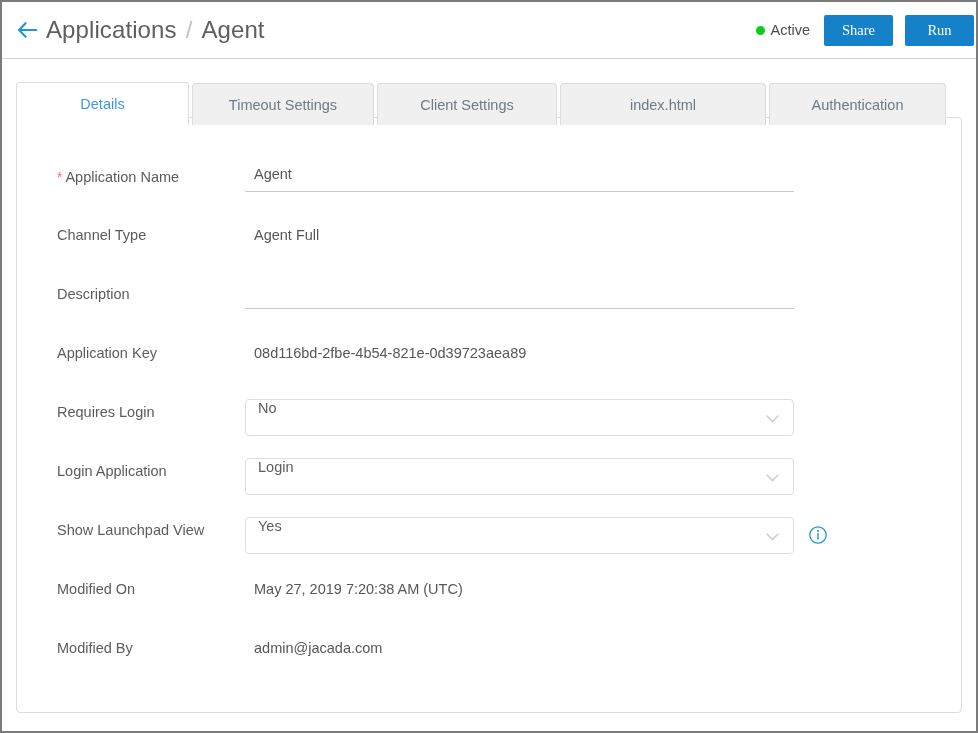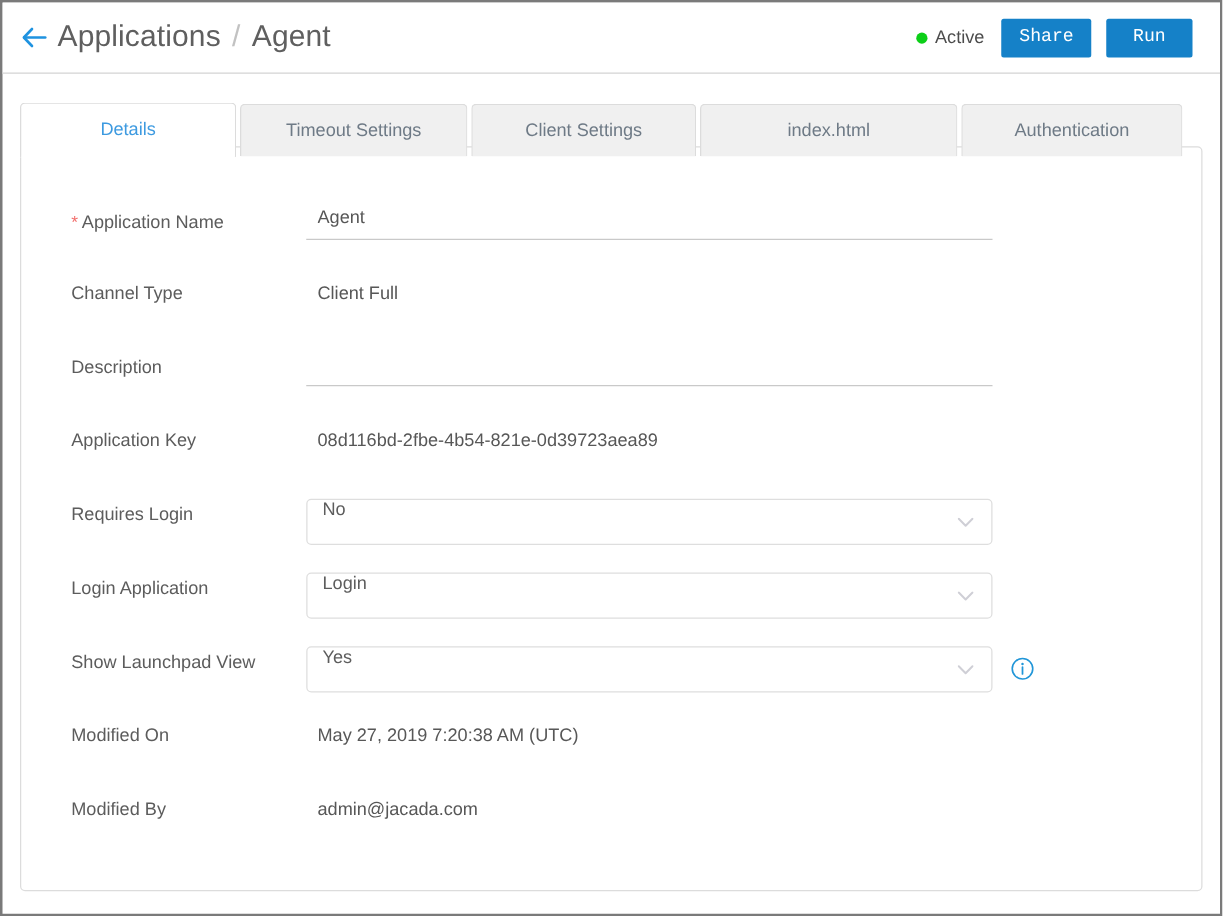--- a/index.html
+++ b/index.html
@@ -20,21 +20,21 @@
     border: 2px solid #7a7a7a;
     overflow: hidden;
   }
 
   
   .header {
     position: relative;
     height: 57px;
     display: flex;
     align-items: center;
-    padding: 0 22px 0 12px;
+    padding: 0 2px 0 12px;
     border-bottom: 1px solid #d4d4d4;
     background: #ffffff;
   }
 
   .back-arrow {
     width: 26px; height: 26px;
     display: flex; align-items: center; justify-content: center;
     cursor: pointer;
     flex: 0 0 auto;
     margin-right: 6px;
@@ -81,21 +81,21 @@
     border-radius: 50%;
     background: #0ccf18;
     margin-right: 6px;
     display: inline-block;
   }
 
   .btn {
     border: none;
     background: #1581c8;
     color: #ffffff;
-    font-family: Liberation Mono, monospace;
+    font-family: Liberation Serif, serif;
     font-size: 14.5px;
     border-radius: 2px;
     height: 31px;
     min-width: 69px;
     padding: 0 14px;
     cursor: pointer;
     line-height: 31px;
   }
 
   
@@ -299,21 +299,21 @@
           <span class="req">*</span><span>Application Name</span>
         </div>
         <div class="field">
           <input class="input-underline" type="text" value="Agent" style="">
         </div>
       </div>
 
       <div class="row row-spaced">
         <div class="label">Channel Type</div>
         <div class="field">
-          <div class="value-text">Client Full</div>
+          <div class="value-text">Agent Full</div>
         </div>
       </div>
 
       <div class="row row-desc">
         <div class="label">Description</div>
         <div class="field">
           <input class="input-underline" type="text" value="" style="">
         </div>
       </div>
 

